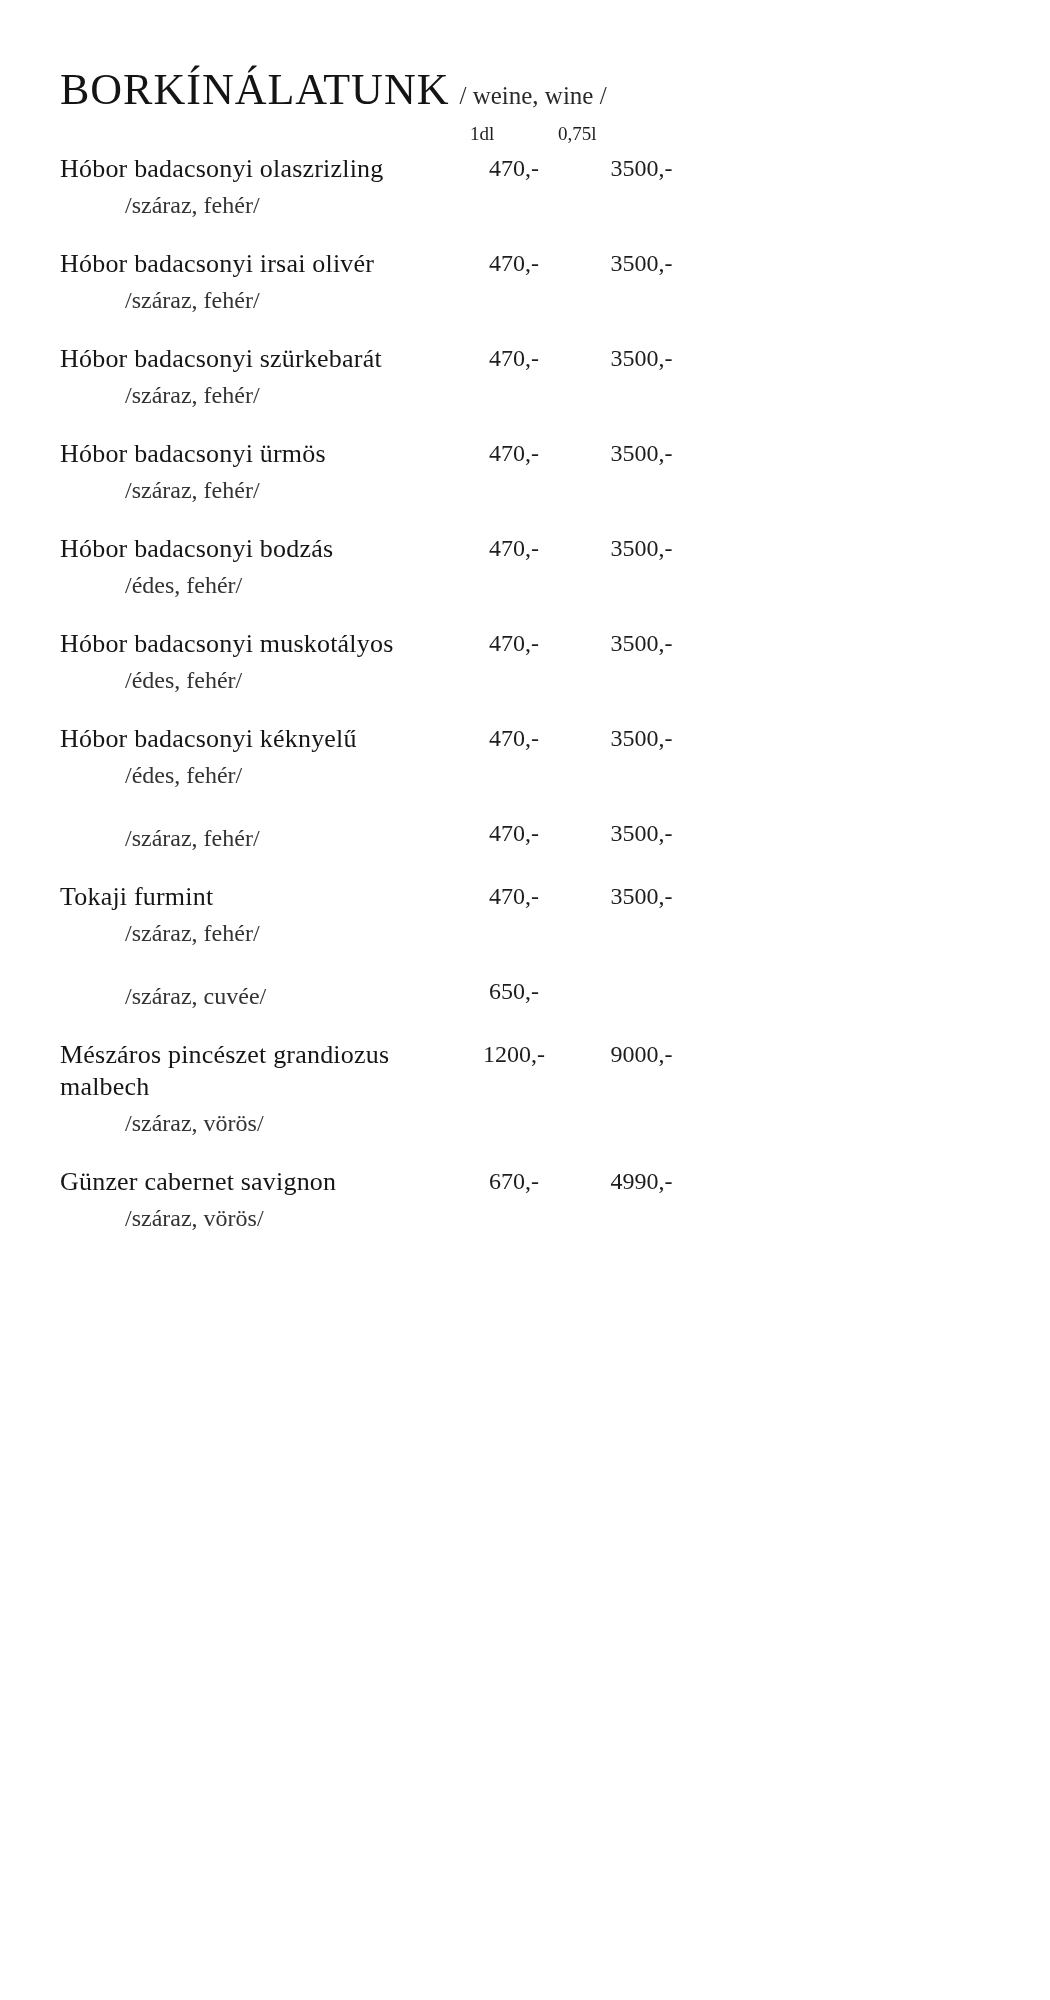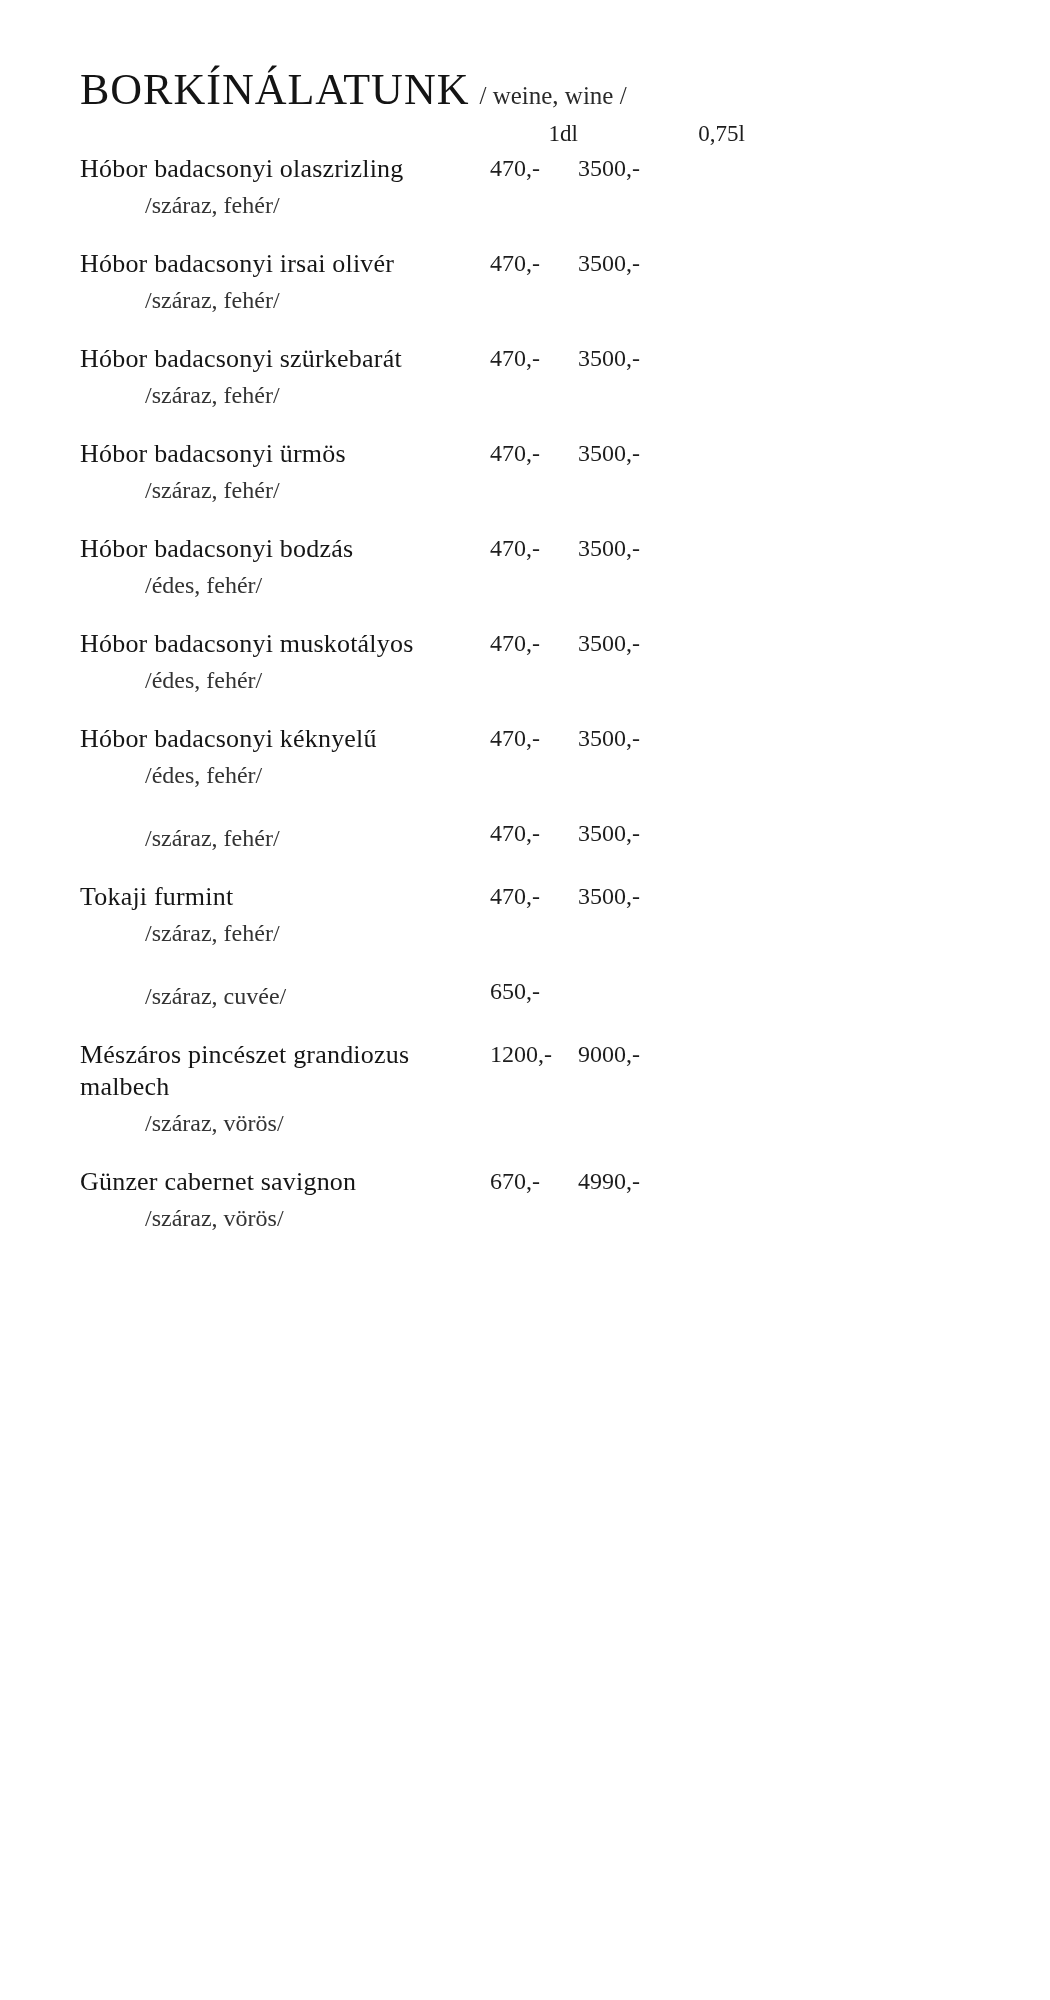--- a/index.html
+++ b/index.html
@@ -4,21 +4,21 @@
 <style>
   * { margin: 0; padding: 0; box-sizing: border-box; }
   html, body {
     width: 1050px;
     height: 2000px;
     background: #ffffff;
     font-family: "Liberation Serif", "DejaVu Serif", serif;
     color: #1c1c1c;
   }
   .page {
-    padding: 64px 0 0 80px;
+    padding: 64px 0 0 60px;
     width: 908px;
   }
   .title-row {
     display: flex;
     align-items: baseline;
     margin-bottom: 6px;
   }
   .page-title {
     font-size: 44px;
     letter-spacing: 1px;
@@ -30,22 +30,22 @@
     margin-left: 10px;
     color: #2a2a2a;
     font-weight: 400;
   }
   .grid-row {
     display: grid;
     grid-template-columns: 410px 88px 167px;
     width: 665px;
   }
   .col-head {
-    text-align: right;
-    font-size: 23px;
+    text-align: left;
+    font-size: 19px;
     color: #1c1c1c;
     line-height: 26px;
   }
   .menu-list { margin-top: 6px; }
   .menu-item {
     margin-bottom: 28px;
   }
   .item-name {
     font-size: 26px;
     line-height: 32px;
@@ -55,21 +55,21 @@
   }
   .item-desc {
     font-size: 24px;
     line-height: 30px;
     margin-top: 5px;
     margin-left: 65px;
     color: #333333;
     font-weight: 400;
   }
   .item-price {
-    text-align: left;
+    text-align: center;
     font-size: 24px;
     line-height: 30px;
     color: #1d1d1d;
     font-weight: 400;
   }
 </style>
 </head>
 <body>
 
 <div class="page">

